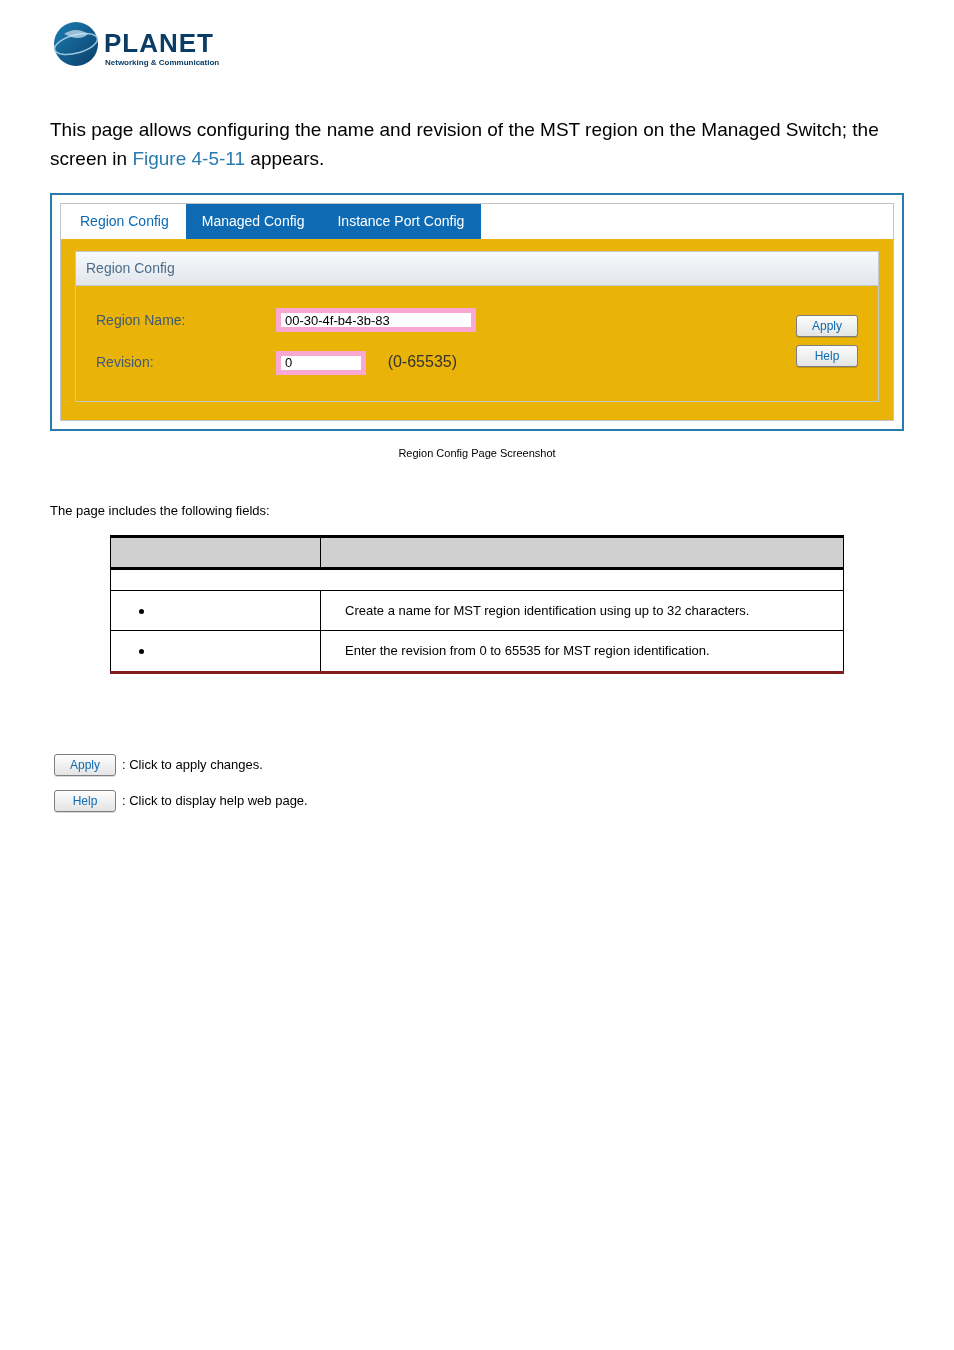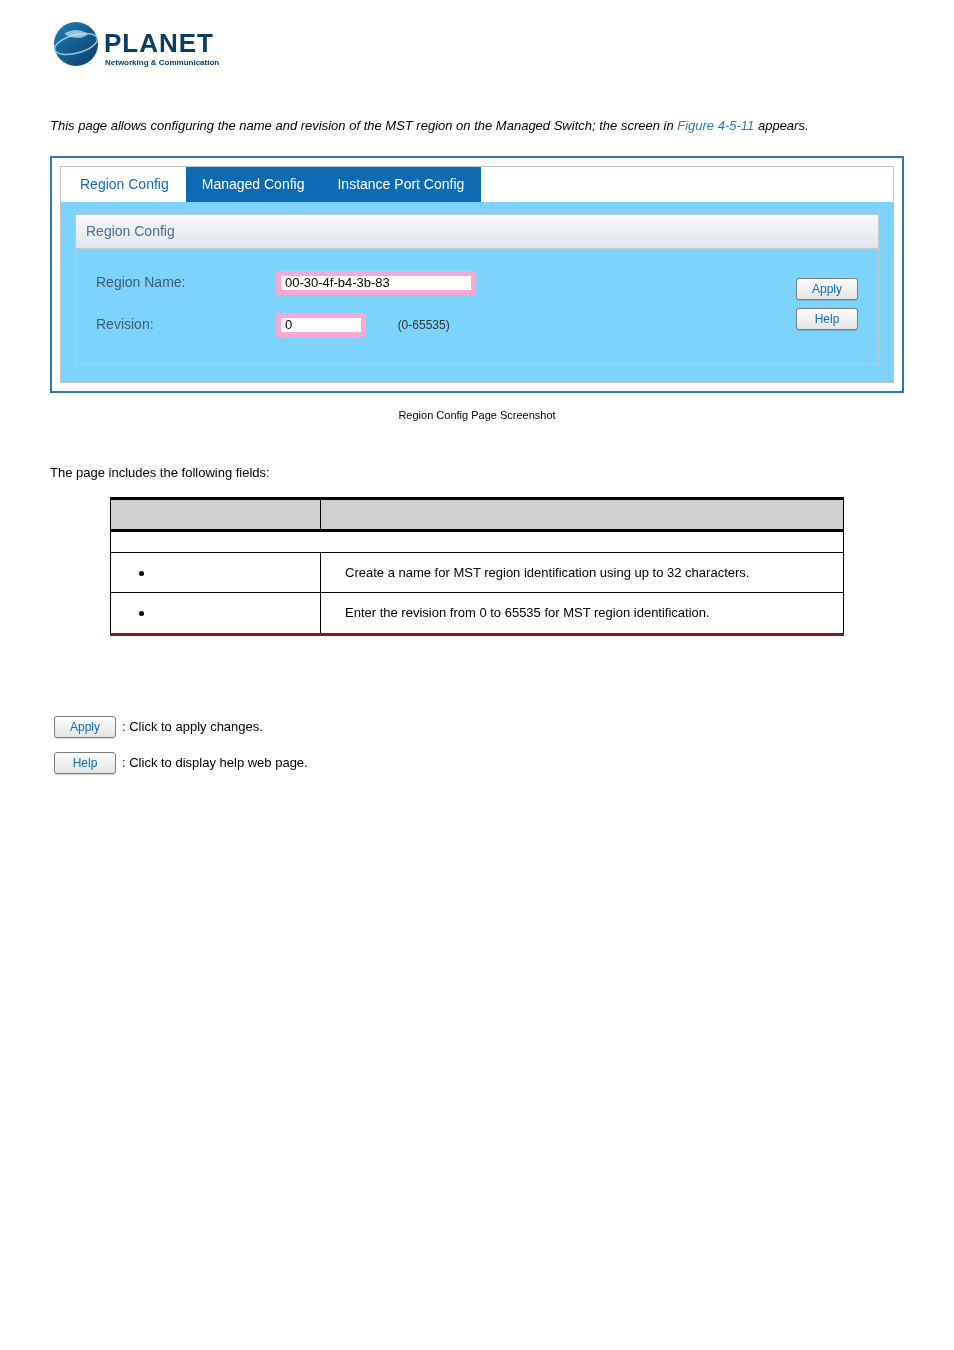--- a/index.html
+++ b/index.html
@@ -8,26 +8,26 @@
     width: 954px;
     margin: 0 auto;
     background: #fff;
     color: #000;
     font-size: 13px;
     line-height: 1.5;
   }
   .page { padding: 20px 50px 40px 50px; }
   .logo-wrap { margin-bottom: 40px; }
   .logo-svg { display: block; }
-  .intro { font-size: 13px; margin-bottom: 20px; font-style: italic; }
+  .intro { font-size: 19px; margin-bottom: 20px; }
   .fig-ref { color: #2a7ab0; }
 
   
   .sshot-outer { border: 2px solid #2a7ab0; margin-bottom: 14px; }
-  .sshot-inner { border: 1px solid #bfc5cc; margin: 8px; background:#7dd3fc; }
+  .sshot-inner { border: 1px solid #bfc5cc; margin: 8px; background:#eab308; }
   .tabs-row { display: flex; background:#fff; padding:0 0 0 3px; }
   .tab {
     padding: 7px 16px 7px 16px;
     color: #0e6bb3;
     font-size: 14px;
     cursor: pointer;
     border-right: 1px solid transparent;
   }
   .tab.active {
     background: #0e6bb3;
@@ -52,21 +52,21 @@
     grid-template-columns: 180px 300px 1fr 90px;
     row-gap: 18px;
     align-items: center;
   }
   .form-label { color:#3f5b73; font-size:14px; }
   .txt-input {
     width: 200px; height: 24px; padding: 2px 4px;
     border: 5px solid #f9a8d4; font-size:13px;
   }
   .txt-input.short { width: 90px; }
-  .range-hint { margin-left: 28px; color:#333; font-size:12px;text-align:right; }
+  .range-hint { margin-left: 18px; color:#333; font-size:16px;text-align:right; }
   .btn-stack { grid-row: 1 / span 2; grid-column: 4; display:flex; flex-direction:column; gap:8px; align-items:flex-end; }
   .classic-btn {
     min-width: 62px; padding: 3px 12px;
     background: linear-gradient(#fdfdfd,#e4e4e4);
     border: 1px solid #7b7f84; border-radius:3px;
     color: #0e6bb3; font-size:12px; cursor:pointer;
     box-shadow: 0 1px 0 rgba(0,0,0,.15);
   }
   .caption { text-align:center; font-size:11px; margin: 10px 0 40px 0; }
 

